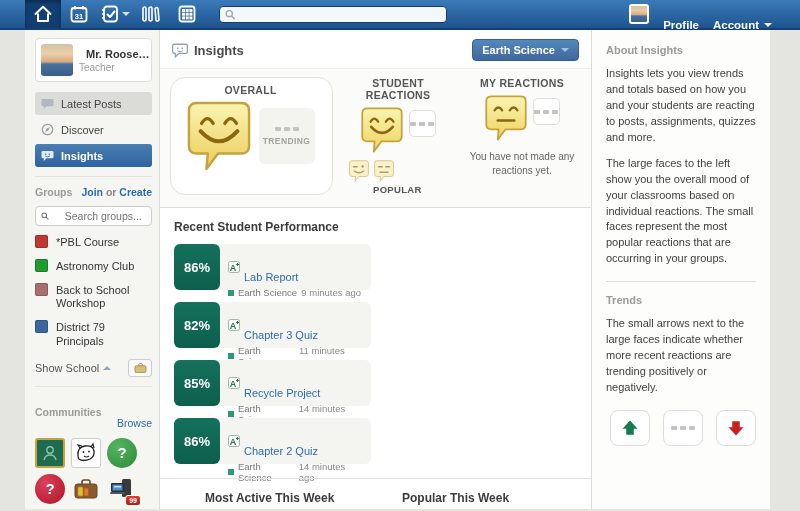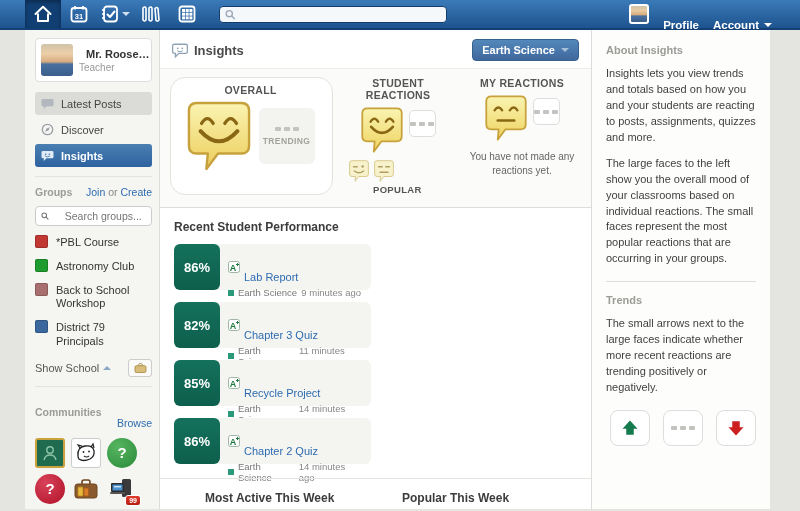--- a/index.html
+++ b/index.html
@@ -36,21 +36,21 @@
   .profile-name { font-weight:bold; color:#333; font-size:11px; white-space:nowrap; overflow:hidden; text-overflow:ellipsis; width:72px;padding-left:7px; }
   .profile-role { color:#999; font-size:10px; margin-top:2px; }
   .nav { margin-top:10px; }
   .nav-item { display:flex; align-items:center; gap:7px; height:23px; padding:0 6px; border-radius:3px;
               color:#444; font-size:11px; cursor:pointer; margin-bottom:3px; }
   .nav-item.first { background:#dbdbd7; }
   .nav-item.active { background:linear-gradient(#4a7fb2,#2d62a0); color:#fff; font-weight:bold; }
   .side-sep { border-top:1px solid #e2e2de; margin:9px 0; }
   .side-head { display:flex; align-items:center; font-size:10.5px; }
   .side-head .t { color:#9b9b97; font-weight:bold; }
-  .side-head .links { margin-left:auto; color:#888; }
+  .side-head .links { margin-left:auto; color:#888;font-weight:bold; }
   .blue { color:#2e6cb0; }
   .g-search { margin-top:8px; background:#fff; border:1px solid #ccc; border-radius:4px; height:20px;
               display:flex; align-items:center; padding:0 5px; }
   .g-search input { border:none; outline:none; width:100%; font-size:10.5px; margin-left:16px; background:transparent; color:#555; }
   .group-row { display:flex; gap:8px; margin-top:9px; cursor:pointer; align-items:flex-start; }
   .g-sq { width:13px; height:13px; border-radius:2px; flex:none; box-shadow:inset 0 0 0 1px rgba(0,0,0,.18); }
   .g-label { font-size:11px; color:#333; line-height:1.25; padding-top:1px; }
   .showrow { display:flex; align-items:center; margin-top:10px; }
   .showrow .lbl { color:#555; font-size:11px; margin-right:4px; cursor:pointer; }
   .folder-btn { margin-left:auto; width:24px; height:18px; border:1px solid #ccc; border-radius:3px; background:#fafaf8;

